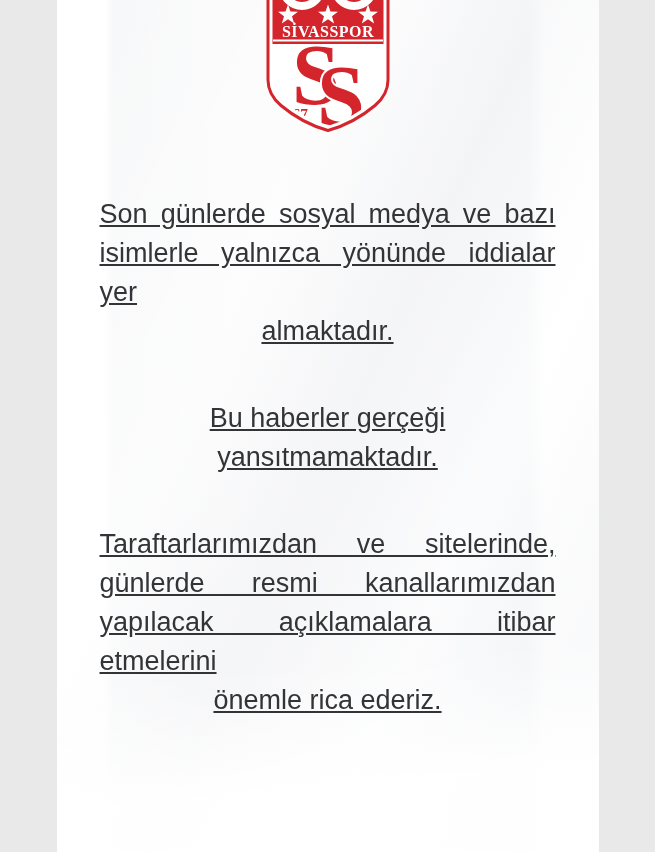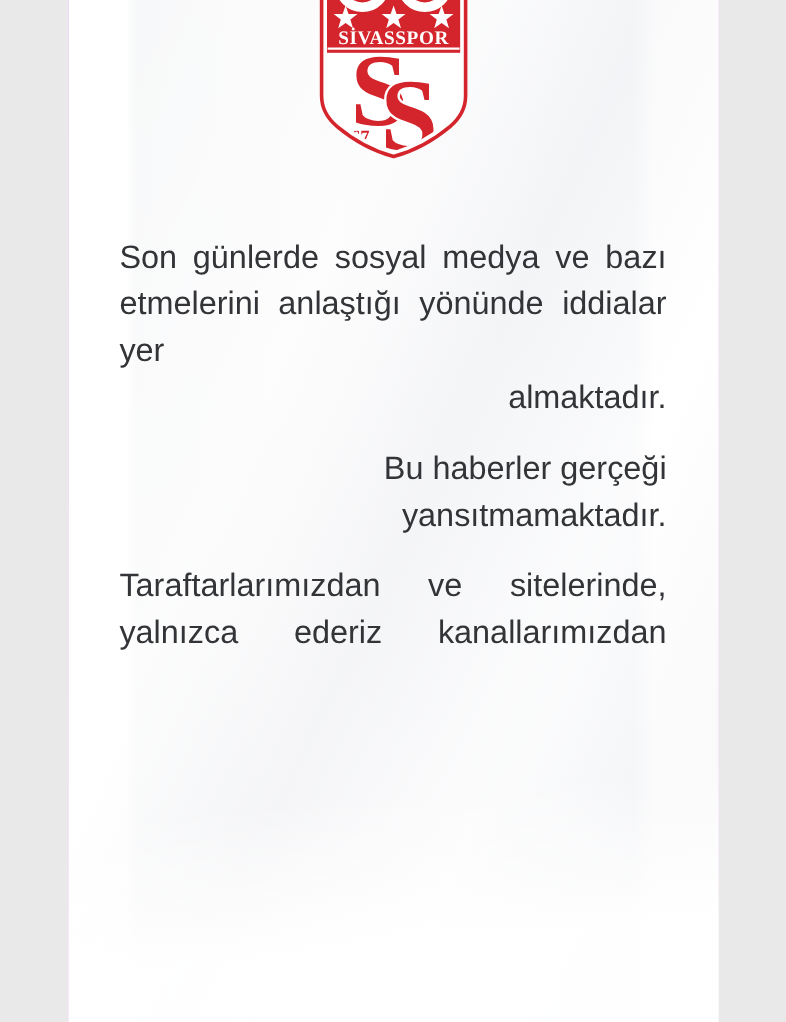--- a/index.html
+++ b/index.html
@@ -34,24 +34,24 @@
   }
   .crest-wrap svg { display: block; overflow: hidden; }
 
   .statement {
     width: 456px;
     margin: 62px auto 0;
     font-size: 27px;
     line-height: 39px;
     color: #333437;
   }
-  .statement p { margin: 0; }
-  .para + .para { margin-top: 20px; }
+  .statement p { margin: 0; text-decoration: underline; }
+  .para + .para { margin-top: 48px; }
   .line.just { text-align: justify; text-align-last: justify; }
-  .line.last { text-align: right; }
+  .line.last { text-align: center; }
 </style>
 </head>
 <body>
 
 <div class="canvas">
   <div class="bg-sheen"></div>
 
   <div class="content">
 
     <div class="crest-wrap">
@@ -88,26 +88,28 @@
           <text x="83" y="125" text-anchor="middle" font-family="Liberation Serif, serif" font-weight="bold" font-size="86" fill="#d4252c" stroke="#ffffff" stroke-width="4" paint-order="stroke">S</text>
 
           <text x="19" y="119" font-family="Liberation Serif, serif" font-weight="bold" font-size="15.5" fill="#d4252c" stroke="#ffffff" stroke-width="3.5" paint-order="stroke">1967</text>
         </g>
       </svg>
     </div>
 
     <div class="statement">
       <div class="para">
         <p class="line just">Son günlerde sosyal medya ve bazı</p>
-        <p class="line just">etmelerini anlaştığı yönünde iddialar yer</p>
+        <p class="line just">isimlerle yalnızca yönünde iddialar yer</p>
         <p class="line last">almaktadır.</p>
       </div>
       <div class="para">
         <p class="line last">Bu haberler gerçeği yansıtmamaktadır.</p>
       </div>
       <div class="para">
         <p class="line just">Taraftarlarımızdan ve sitelerinde,</p>
-        <p class="line just">yalnızca ederiz kanallarımızdan</p>
+        <p class="line just">günlerde resmi kanallarımızdan</p>
+        <p class="line just">yapılacak açıklamalara itibar etmelerini</p>
+        <p class="line last">önemle rica ederiz.</p>
       </div>
     </div>
 
   </div>
 </div>
 
 </body></html>

